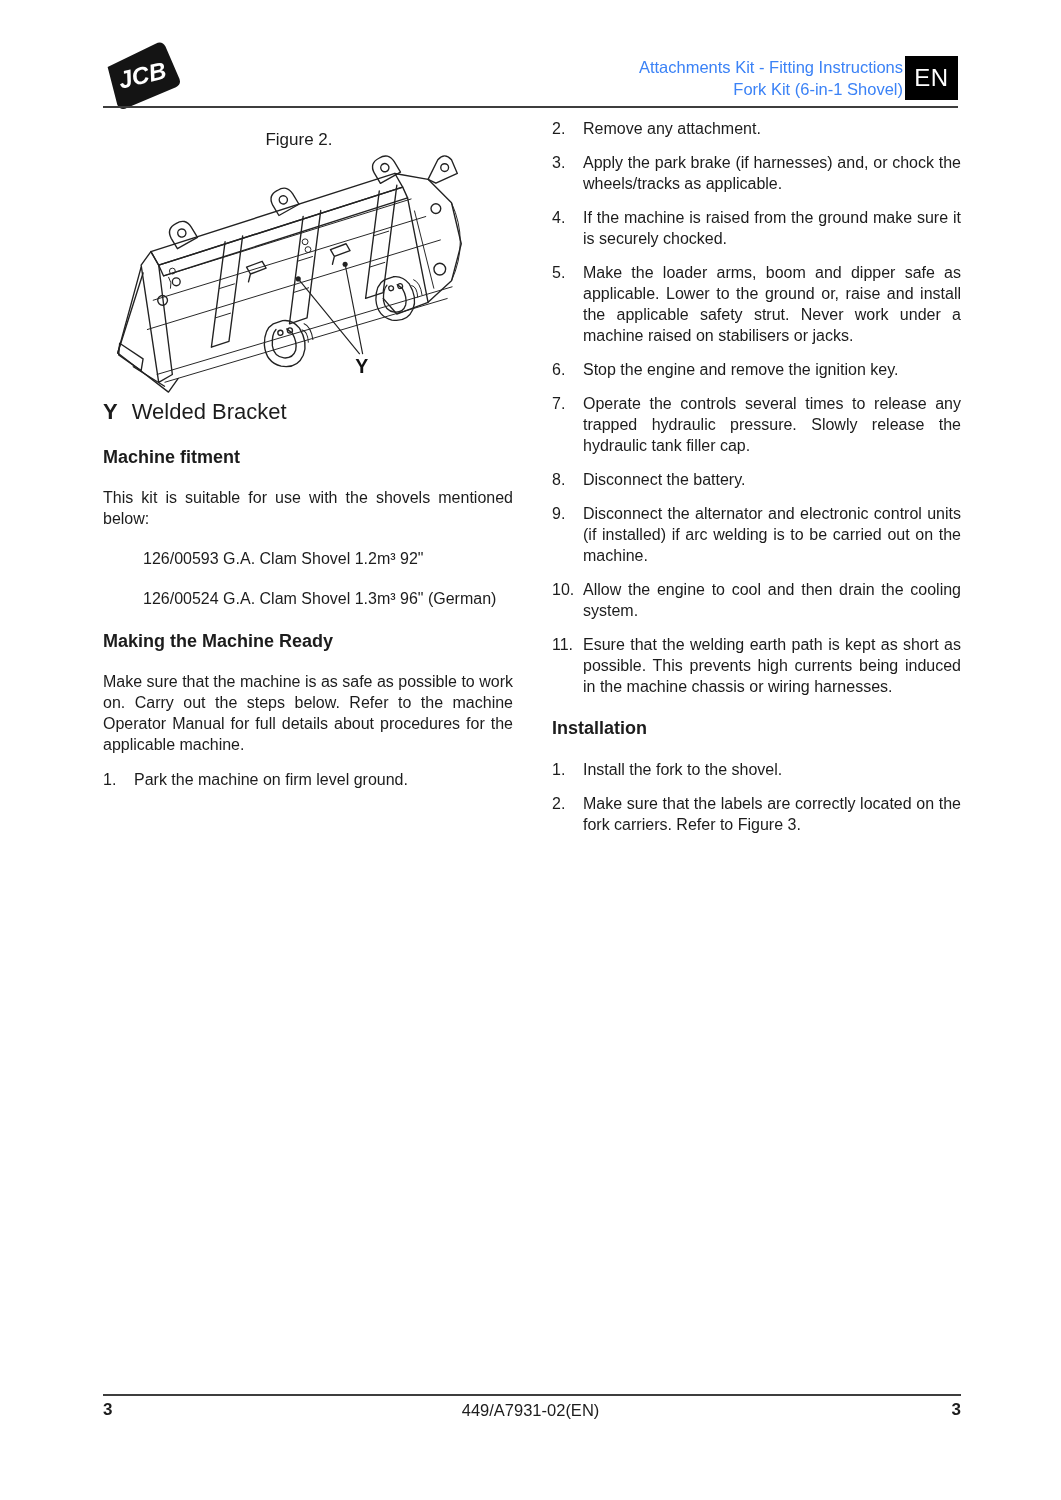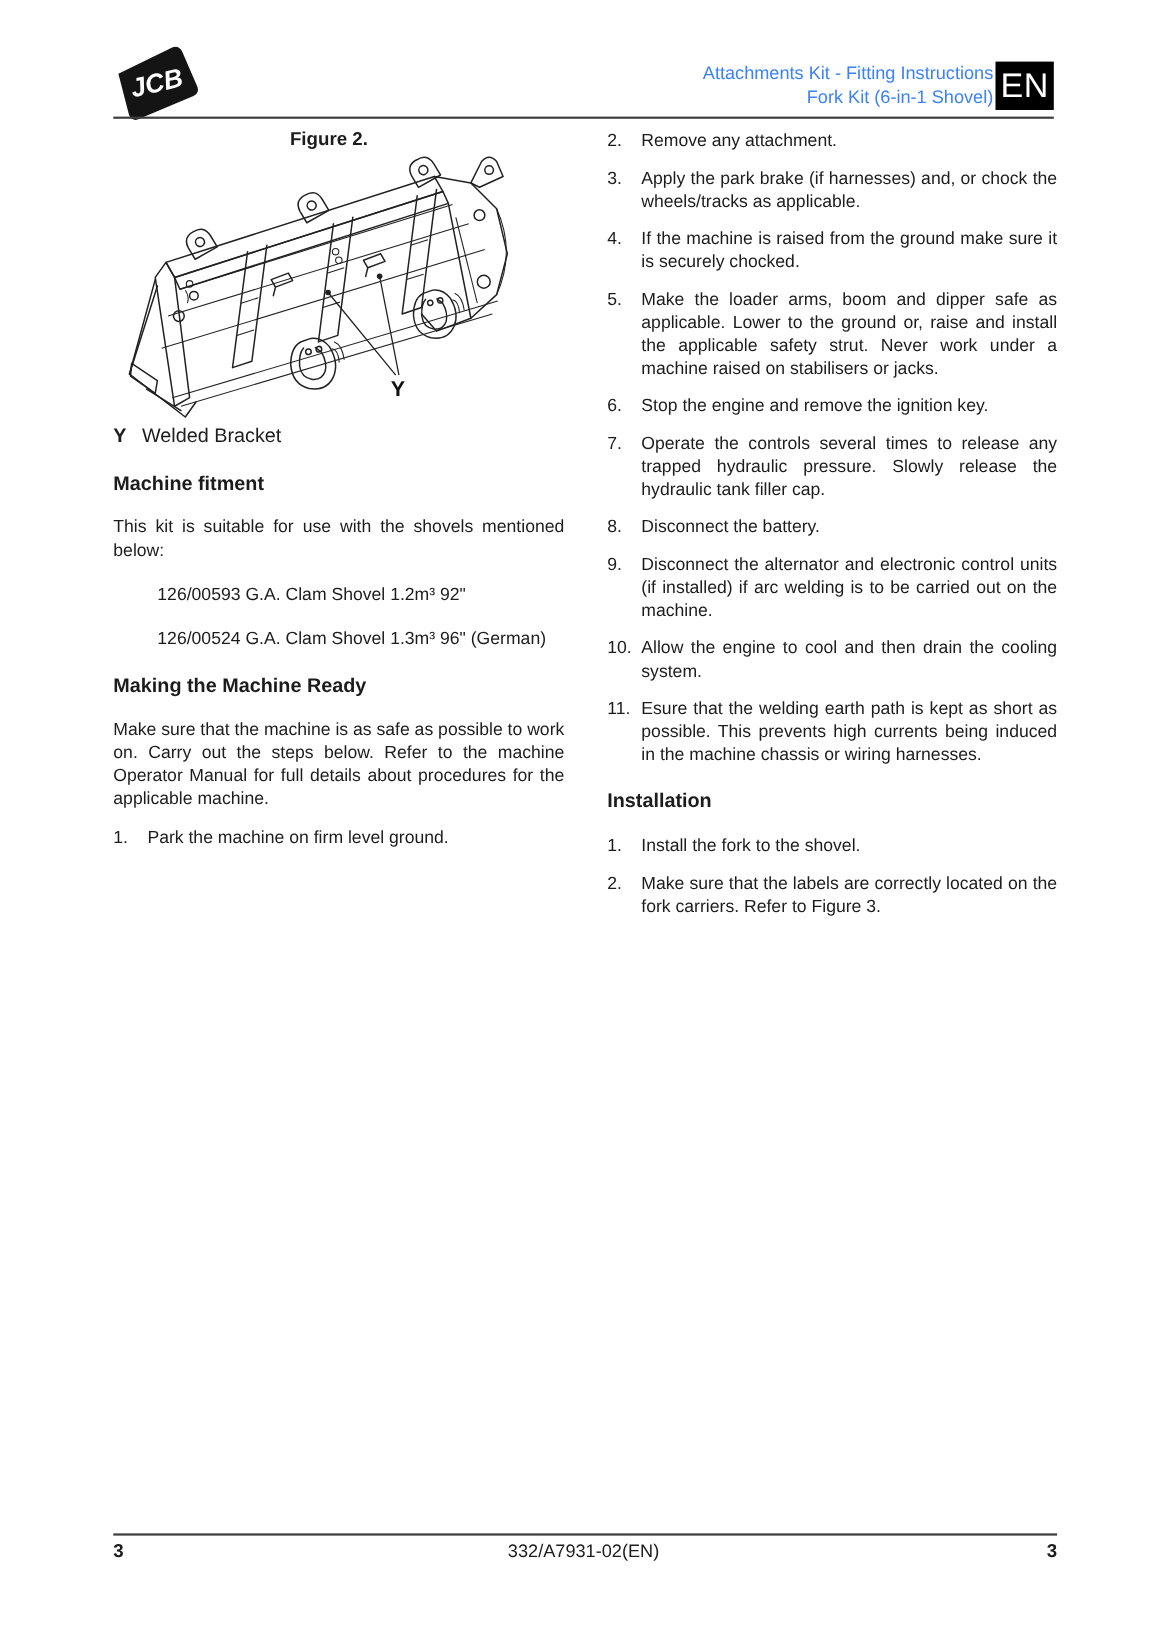--- a/index.html
+++ b/index.html
@@ -14,29 +14,29 @@
   }
   
   .jcb-logo{position:absolute;left:96px;top:42px;width:88px;height:68px;}
   .header-titles{
     position:absolute;top:56px;right:158px;
     text-align:right;font-size:16.5px;line-height:22px;color:#3b82f6;
   }
   .lang-badge{
     position:absolute;left:905px;top:56px;width:53px;height:44px;
     background:#000;color:#fff;display:flex;align-items:center;justify-content:center;
-    font-size:31px;letter-spacing:.5px;
+    font-size:24px;letter-spacing:.5px;
   }
   .header-rule{position:absolute;left:103px;right:103px;top:106px;border-top:2px solid #3d3d3d;}
   
   .col-left{position:absolute;left:103px;top:112px;width:410px;}
   .col-right{position:absolute;left:552px;top:112px;width:409px;padding-top:6px;}
-  .figure-title{font-size:17px;font-weight:bold;text-align:center;margin:5px 18px 0 0;}
+  .figure-title{font-size:17px;font-weight:normal;text-align:center;margin:18px 18px 0 0;}
   .figure-svg{display:block;width:412px;height:244px;margin-top:2px;}
-  .figure-caption{margin-top:3px;font-size:18px;}
+  .figure-caption{margin-top:3px;font-size:22px;}
   .figure-caption b{margin-right:14px;}
   .section-heading{font-size:18px;font-weight:bold;margin:22px 0 0 0;}
   .para{font-size:16px;line-height:21px;text-align:justify;margin-top:19px;}
   .parts-list{margin-top:12px;margin-left:40px;}
   .part-line{font-size:16px;line-height:21px;margin-top:19px;}
   .step{display:flex;font-size:16px;line-height:21px;margin-bottom:13px;}
   .step-num{width:31px;flex:none;}
   .step-text{flex:1;text-align:justify;}
   .col-left .steps{margin-top:14px;}
   .install-heading{font-size:18px;font-weight:bold;margin:21px 0 20px 0;}
@@ -216,16 +216,16 @@
       <span class="step-text">Install the fork to the shovel.</span>
     </div>
     <div class="step">
       <span class="step-num">2.</span>
       <span class="step-text">Make sure that the labels are correctly located on the fork carriers. Refer to Figure 3.</span>
     </div>
   </div>
 
   <div class="footer-rule"></div>
   <div class="footer-page left">3</div>
-  <div class="footer-doc">332/A7931-02(EN)</div>
+  <div class="footer-doc">449/A7931-02(EN)</div>
   <div class="footer-page right">3</div>
 
 </div>
 
 </body></html>

